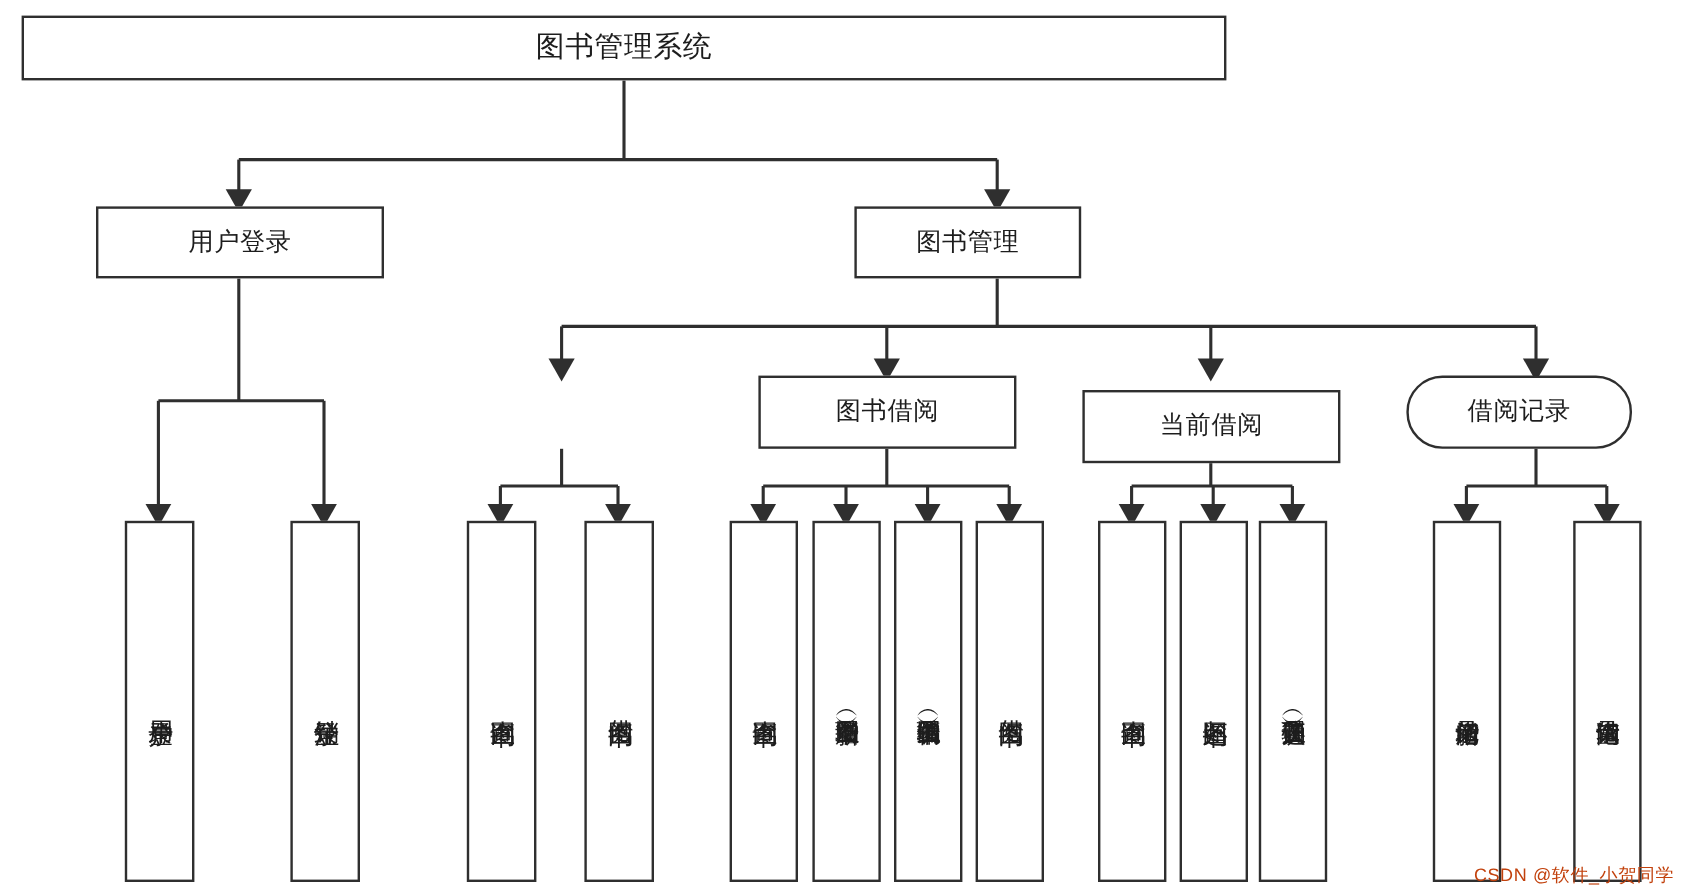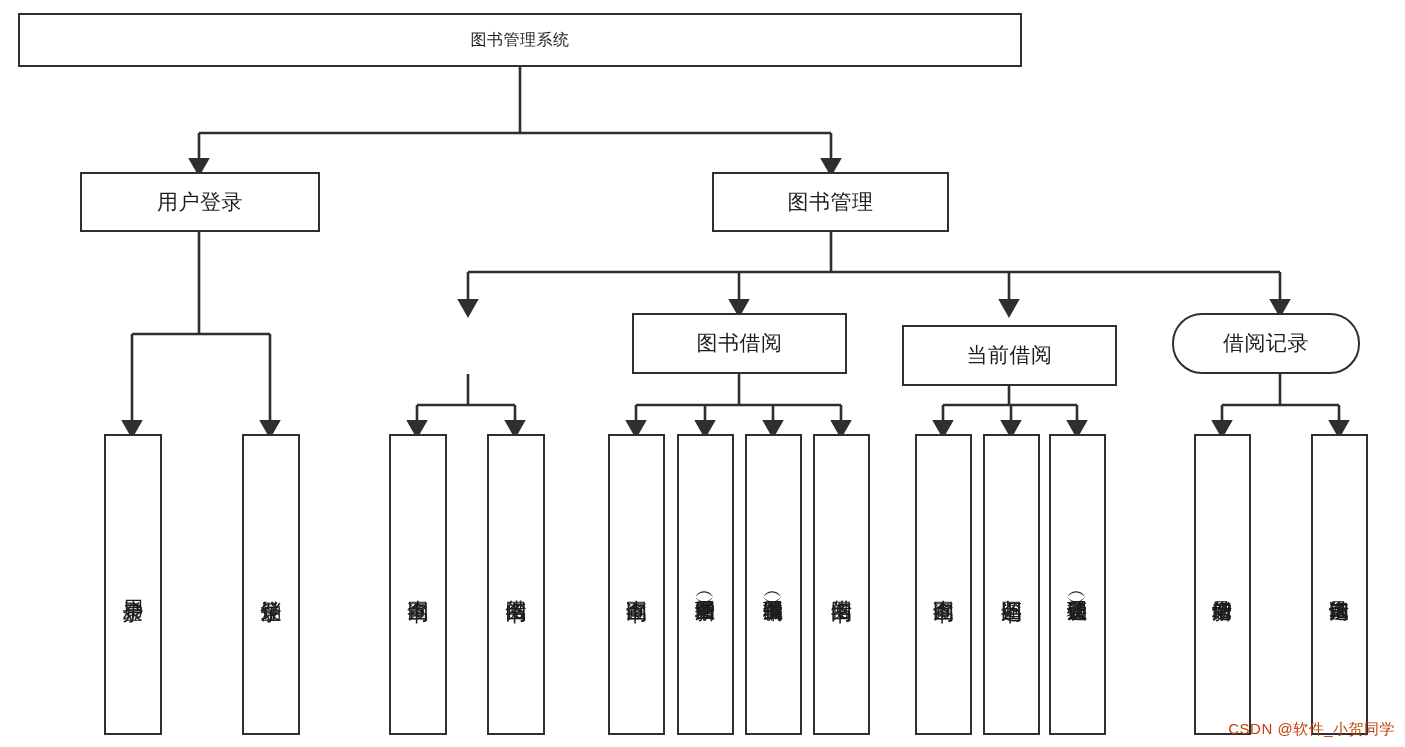--- a/index.html
+++ b/index.html
@@ -44,21 +44,21 @@
     line-height: 1.16;
     color: #1d1d1d;
     white-space: nowrap;
   }
   
   .node.horiz .node-label {
     font-size: 21px;
     letter-spacing: 0.5px;
   }
   .node.root .node-label {
-    font-size: 16px;
+    font-size: 24px;
   }
   
   .node.vert {
     align-items: center;
     justify-content: center;
     padding: 6px 0;
   }
   .node.vert .node-label {
     writing-mode: vertical-rl;
     text-orientation: upright;
@@ -140,21 +140,21 @@
   </svg>
 
   <div class="node horiz root" style="left:18px; top:13px; width:1004px; height:54px;">
     <span class="node-label">图书管理系统</span>
   </div>
 
   <div class="node horiz" style="left:80px; top:172px; width:240px; height:60px;">
     <span class="node-label">用户登录</span>
   </div>
 
-  <div class="node horiz" style="left:712px; top:172px; width:237px; height:60px;">
+  <div class="node horiz" style="left:712px; top:172px; width:189px; height:60px;">
     <span class="node-label">图书管理</span>
   </div>
 
 
   <div class="node horiz" style="left:632px; top:313px; width:215px; height:61px;">
     <span class="node-label">图书借阅</span>
   </div>
 
   <div class="node horiz" style="left:902px; top:325px; width:215px; height:61px;">
     <span class="node-label">当前借阅</span>

